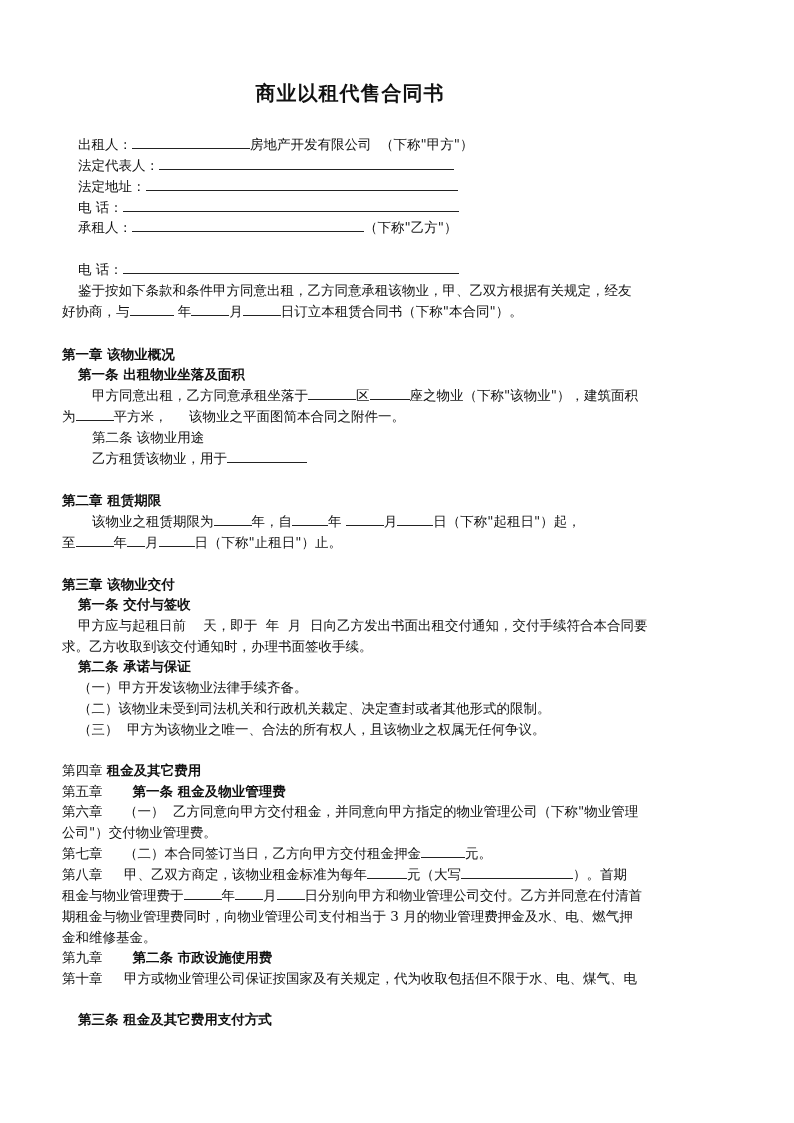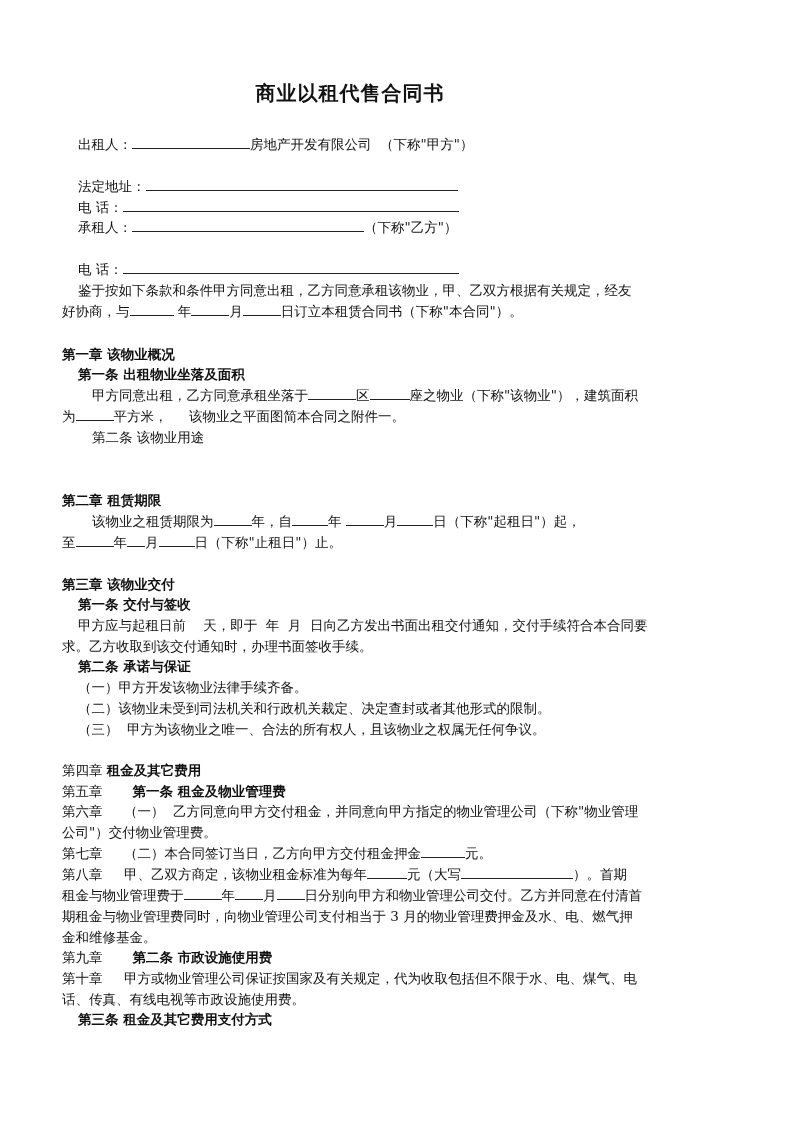--- a/index.html
+++ b/index.html
@@ -17,20 +17,23 @@
 </style>
 </head>
 <body>
 
 <div class="page">
 
   <div class="title">商业以租代售合同书</div>
 
   <div class="line ind1" style="top:134px">
     <span>出租人：</span><span class="u" style="width:118px"></span><span>房地产开发有限公司</span>&nbsp;&nbsp;<span>（下称"甲方"）</span>
+  </div>
+  <div class="line ind1" style="top:155px">
+    <span>法定代表人：</span><span class="u" style="width:295px"></span>
   </div>
   <div class="line ind1" style="top:176px">
     <span>法定地址：</span><span class="u" style="width:312px"></span>
   </div>
   <div class="line ind1" style="top:197px">
     <span>电  话：</span><span class="u" style="width:336px"></span>
   </div>
   <div class="line ind1" style="top:217px">
     <span>承租人：</span><span class="u" style="width:232px"></span><span>（下称"乙方"）</span>
   </div>
@@ -45,20 +48,23 @@
 
   <div class="line ind0 bold" style="top:344px">第一章  该物业概况</div>
   <div class="line ind1 bold" style="top:364px">第一条  出租物业坐落及面积</div>
   <div class="line ind2" style="top:385px">
     <span>甲方同意出租，乙方同意承租坐落于</span><span class="u" style="width:48px"></span><span>区</span><span class="u" style="width:40px"></span><span>座之物业（下称"该物业"），建筑面积</span>
   </div>
   <div class="line ind0" style="top:406px">
     <span>为</span><span class="u" style="width:38px"></span><span style="white-space:pre">平方米，     该物业之平面图简本合同之附件一。</span>
   </div>
   <div class="line ind2" style="top:427px">第二条  该物业用途</div>
+  <div class="line ind2" style="top:448px">
+    <span>乙方租赁该物业，用于</span><span class="u" style="width:80px"></span>
+  </div>
 
   <div class="line ind0 bold" style="top:490px">第二章  租赁期限</div>
   <div class="line ind2" style="top:511px">
     <span>该物业之租赁期限为</span><span class="u" style="width:38px"></span><span>年，自</span><span class="u" style="width:36px"></span><span>年</span>&nbsp;<span class="u" style="width:38px"></span><span>月</span><span class="u" style="width:36px"></span><span>日（下称"起租日"）起，</span>
   </div>
   <div class="line ind0" style="top:532px">
     <span>至</span><span class="u" style="width:38px"></span><span>年</span><span class="u" style="width:18px"></span><span>月</span><span class="u" style="width:36px"></span><span>日（下称"止租日"）止。</span>
   </div>
 
   <div class="line ind0 bold" style="top:574px">第三章  该物业交付</div>
@@ -90,16 +96,15 @@
     <span>租金与物业管理费于</span><span class="u" style="width:38px"></span><span>年</span><span class="u" style="width:28px"></span><span>月</span><span class="u" style="width:28px"></span><span>日分别向甲方和物业管理公司交付。乙方并同意在付清首</span>
   </div>
   <div class="line ind0" style="top:906px">期租金与物业管理费同时，向物业管理公司支付相当于 3 月的物业管理费押金及水、电、燃气押</div>
   <div class="line ind0" style="top:927px">金和维修基金。</div>
   <div class="line ind0" style="top:947px">
     <span>第九章</span>&nbsp;&nbsp;&nbsp;&nbsp;&nbsp;&nbsp;&nbsp;<span class="bold">第二条  市政设施使用费</span>
   </div>
   <div class="line ind0" style="top:968px">
     <span>第十章</span>&nbsp;&nbsp;&nbsp;&nbsp;&nbsp;<span>甲方或物业管理公司保证按国家及有关规定，代为收取包括但不限于水、电、煤气、电</span>
   </div>
-  <div class="line ind0" style="top:989px">话、传真、有线电视等市政设施使用费。</div>
   <div class="line ind1 bold" style="top:1009px">第三条  租金及其它费用支付方式</div>
 
 </div>
 
 </body></html>

